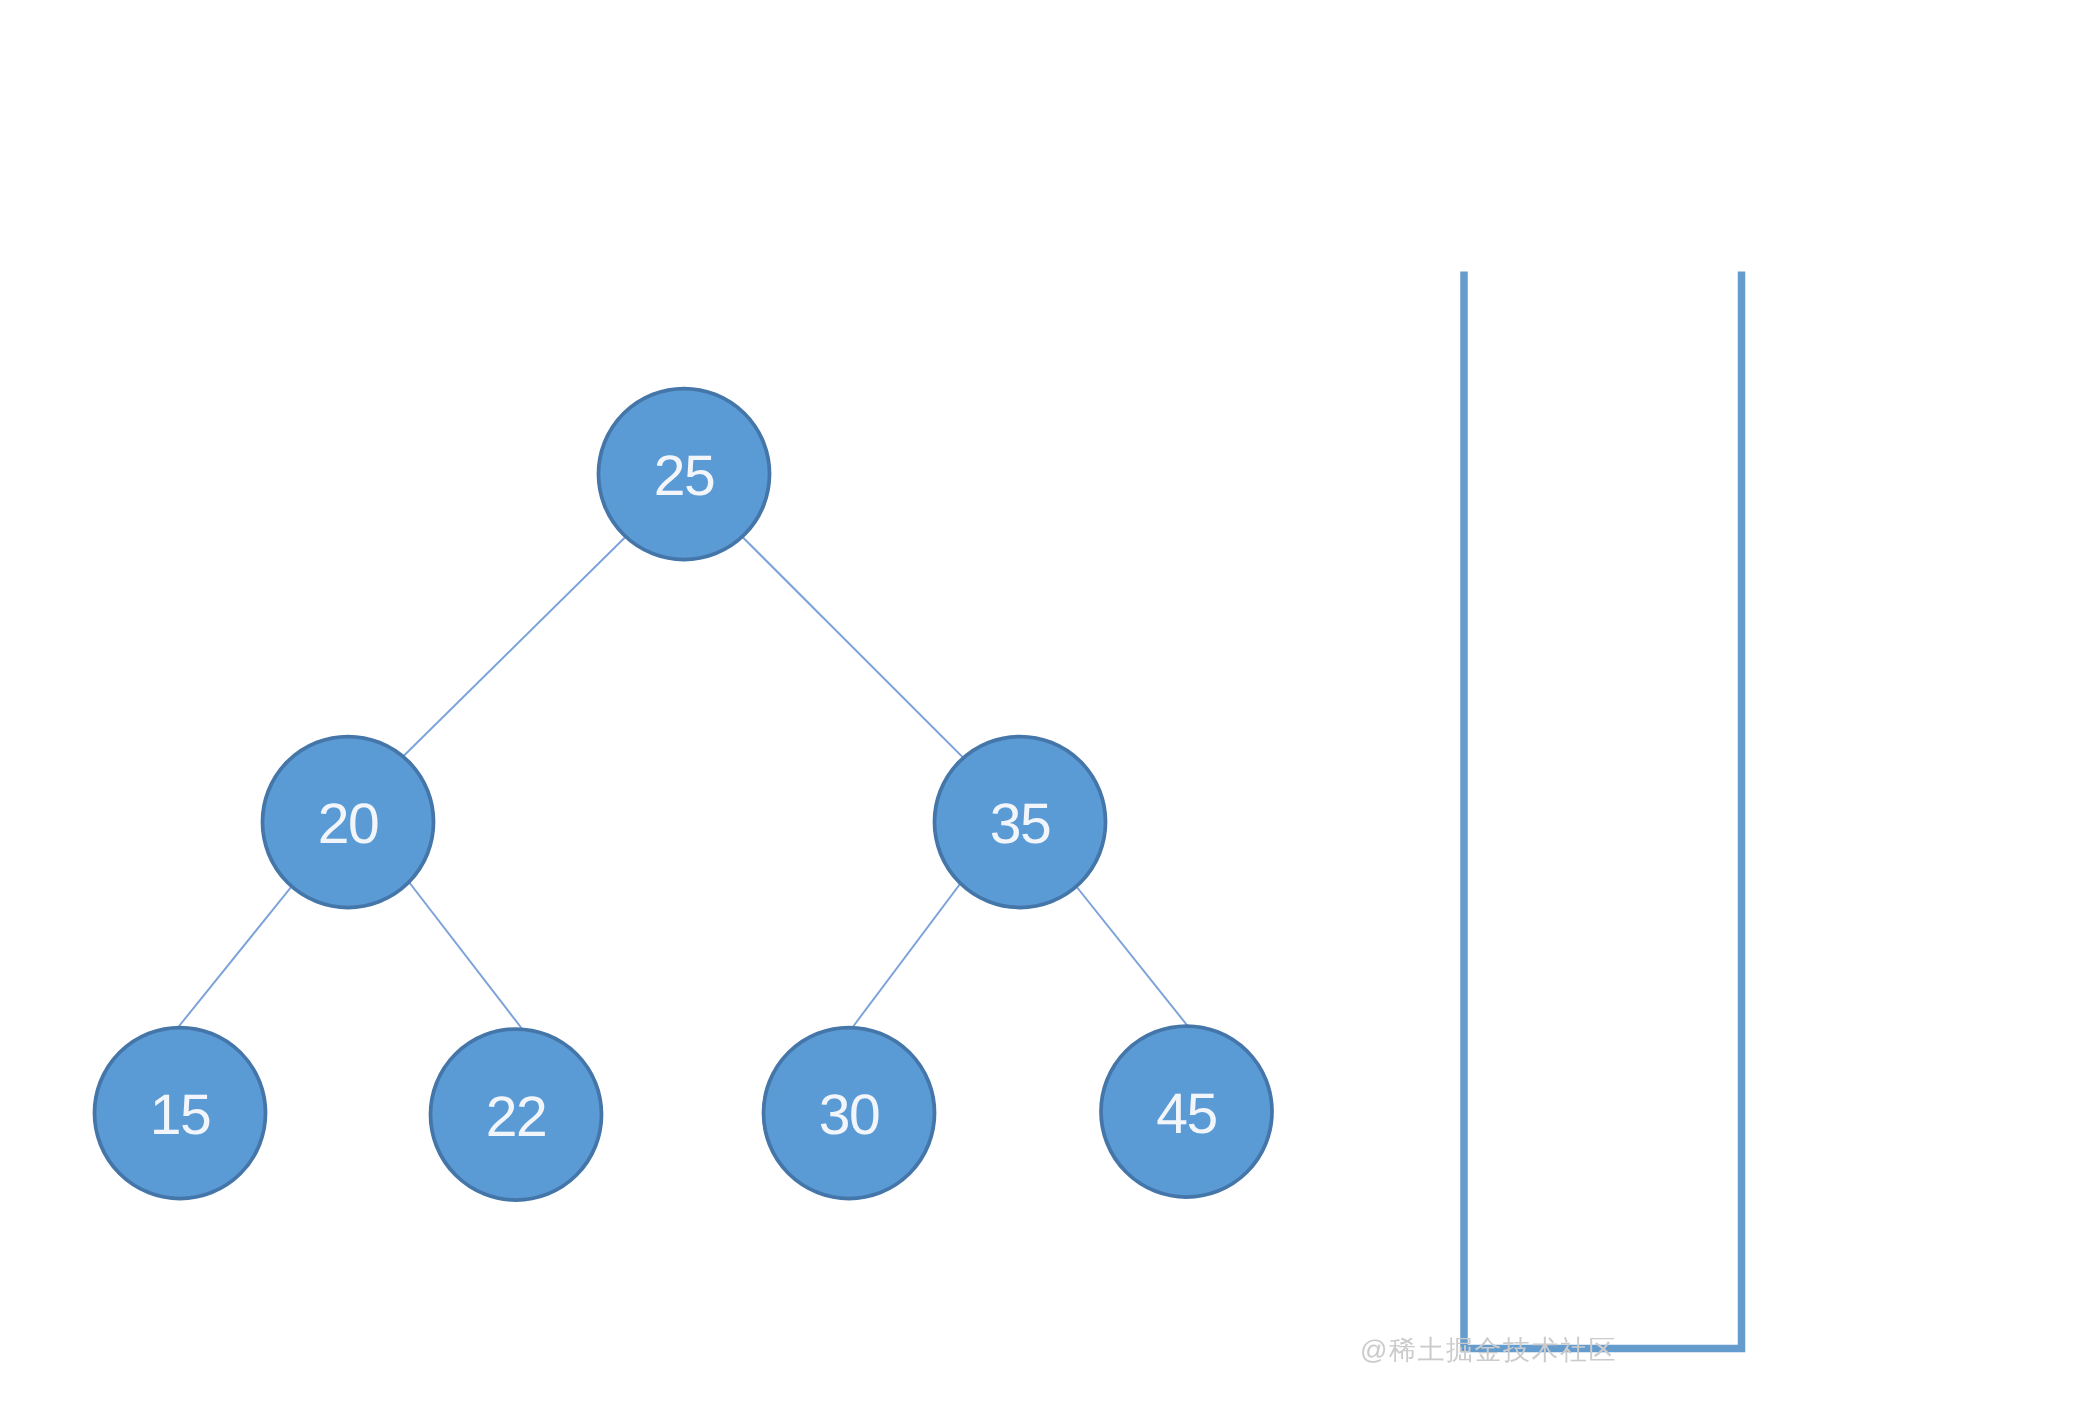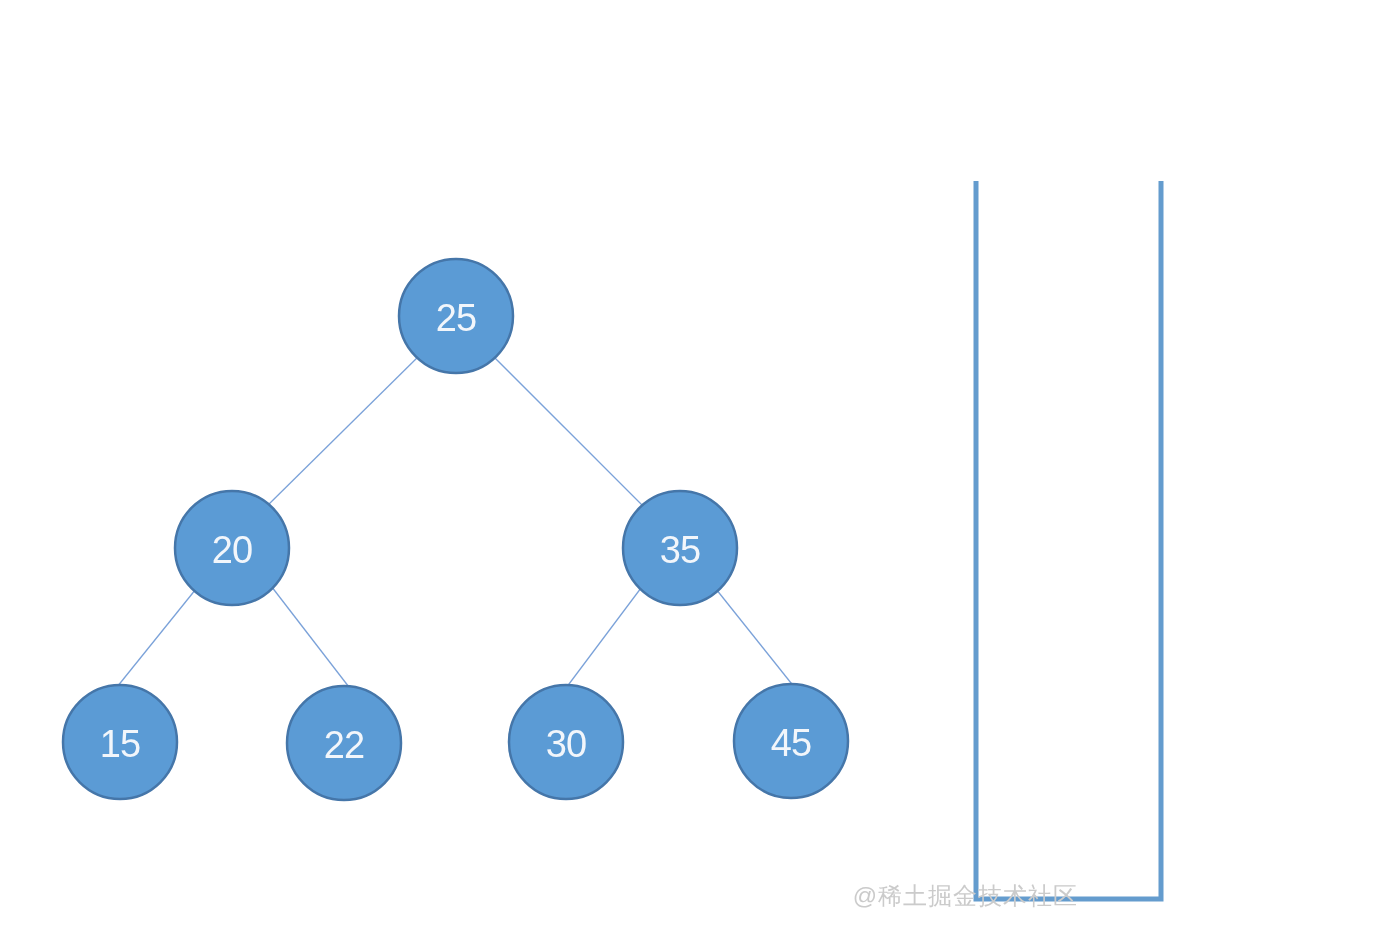--- a/index.html
+++ b/index.html
@@ -52,21 +52,21 @@
   .stack-container-path {
     fill: none;
     stroke: var(--container-stroke);
     stroke-width: 5;
     stroke-linejoin: miter;
   }
   .watermark {
     position: absolute;
     right: 24px;
     bottom: 22px;
-    font-size: 24px;
+    font-size: 18px;
     color: var(--watermark);
     letter-spacing: 1px;
     user-select: none;
   }
 </style>
 </head>
 <body>
 
 <div class="stage">
   <svg class="canvas" width="1393" height="934" viewBox="0 0 1393 934">

